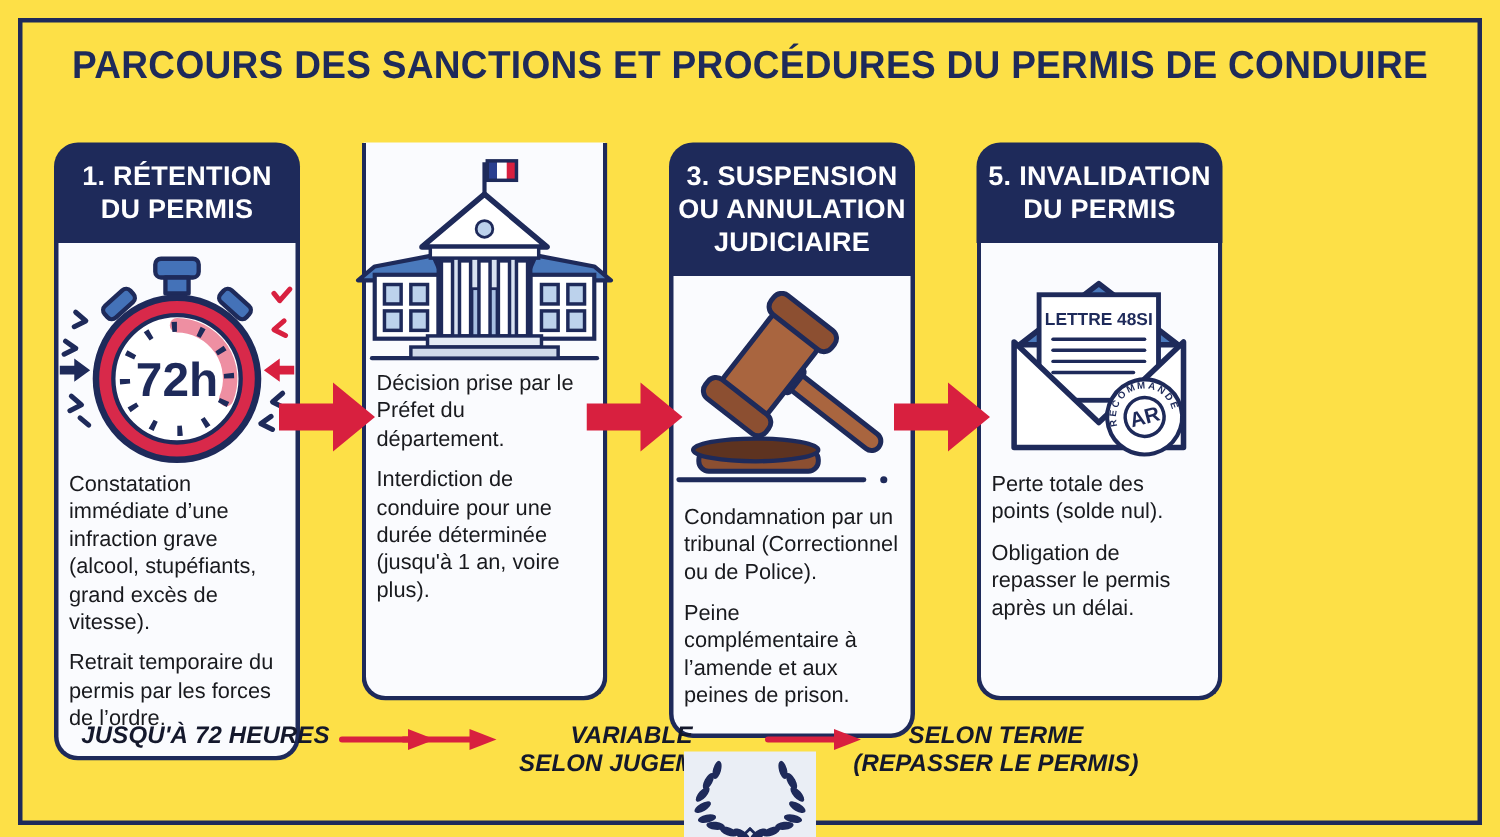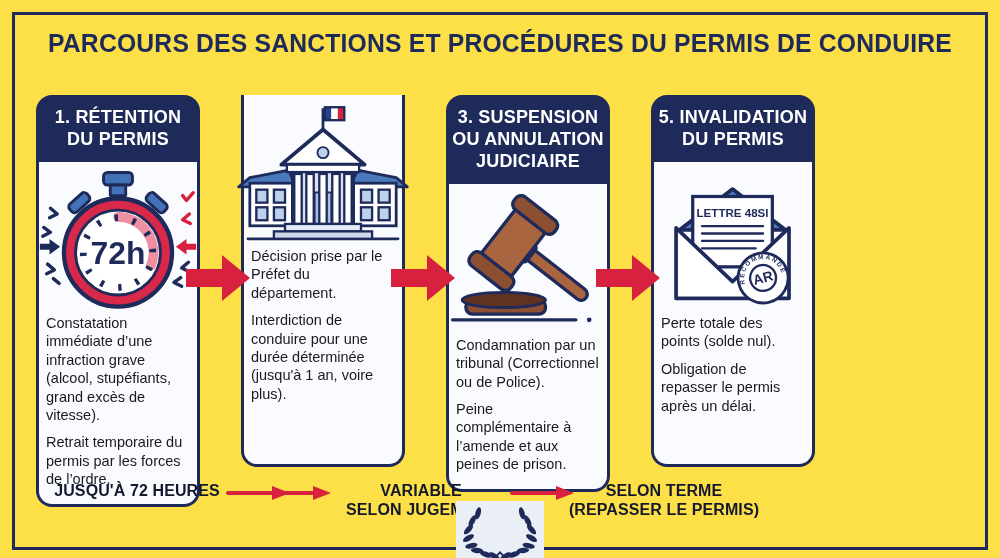--- a/index.html
+++ b/index.html
@@ -32,21 +32,21 @@
   .icon-area { height:148px; display:flex; align-items:center; justify-content:center; }
   .card-body p {
     margin:0 0 9px; text-align:left; font-size:14.5px; line-height:1.27;
     color:#191a1e; width:100%;
   }
   .gap { width:41px; position:relative; }
   .block-arrow { position:absolute; left:-14px; top:158px; }
   .timeline { position:absolute; left:36px; top:481px; display:flex; align-items:flex-start; }
   .tl-label {
     width:202px; text-align:center; font-weight:bold; font-size:16px;
-    line-height:1.2; color:#14182c; white-space:pre-line; letter-spacing:0.1px;
+    line-height:1.2; color:#14182c; white-space:pre-line; letter-spacing:0.1px;font-style:italic;
   }
   .tl-gap { width:41px; position:relative; }
   .tl-arrow { position:absolute; left:-12px; top:4px; }
   .wreath {
     position:absolute; left:456px; top:501px; width:88px; height:57px;
     background:#eaeef5; display:flex; justify-content:center; align-items:flex-start;
   }
   svg text { font-family:"Liberation Sans", sans-serif; }
 </style>
 </head>

